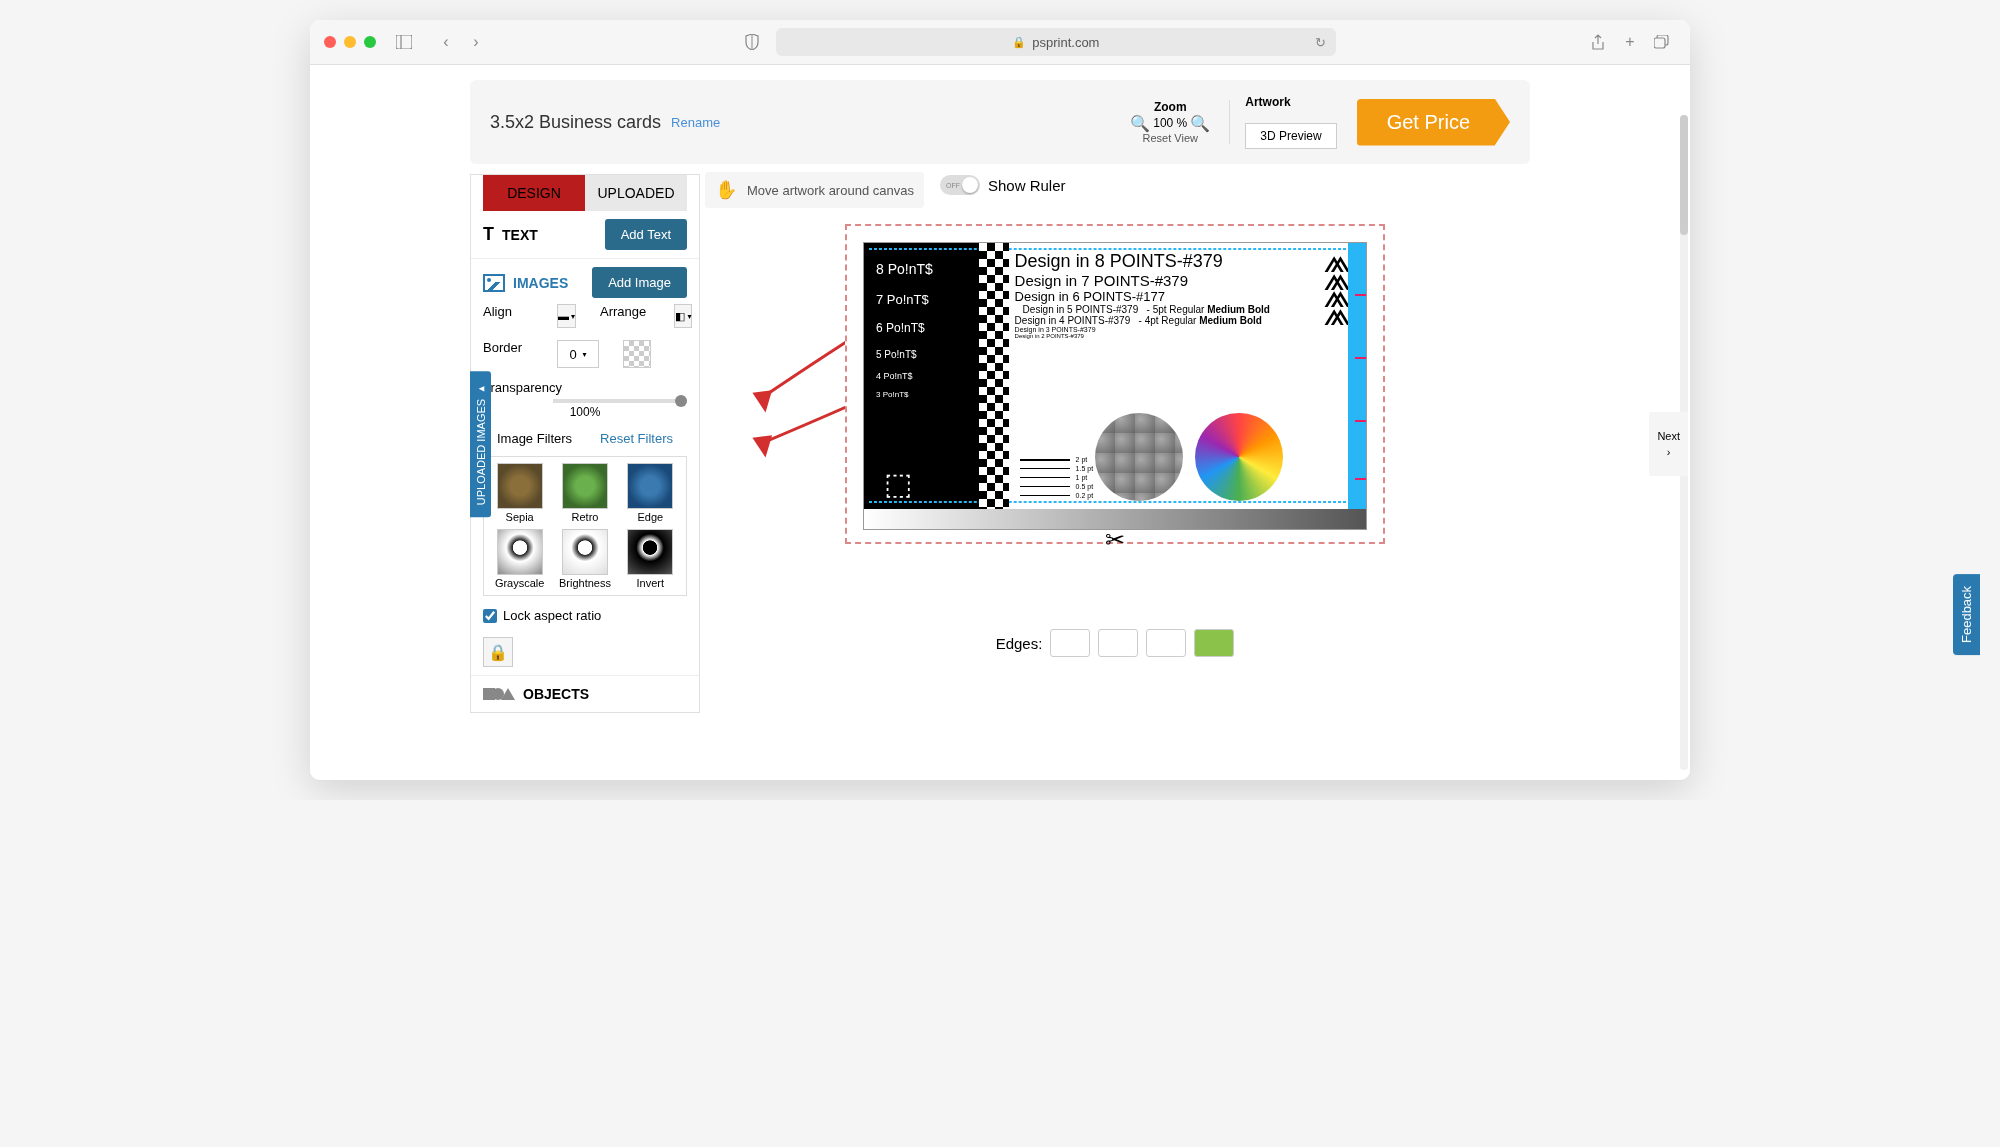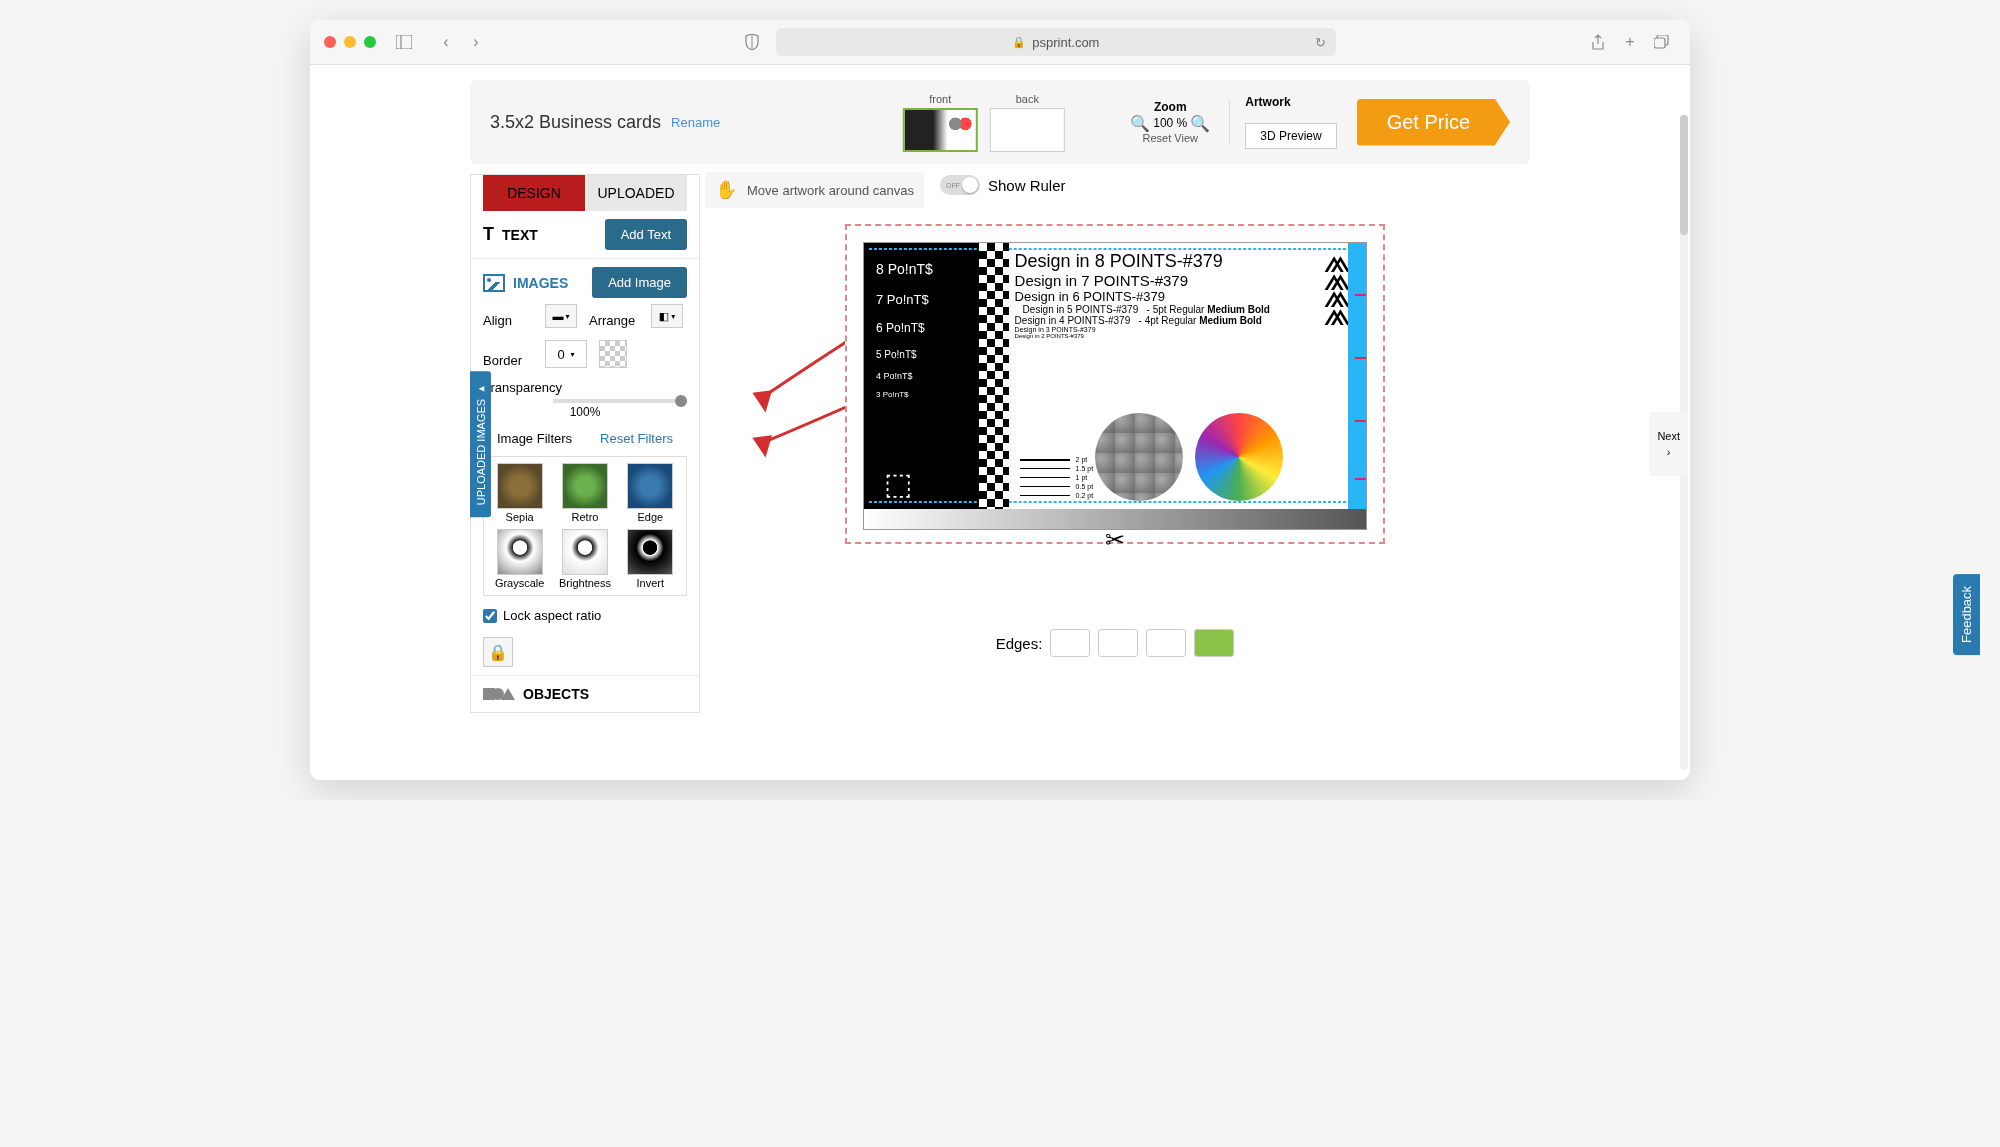--- a/index.html
+++ b/index.html
@@ -58,21 +58,21 @@
 .panel-section{padding:8px 12px;border-bottom:1px solid #eee;}
 .section-row{display:flex;align-items:center;justify-content:space-between;}
 .section-title{display:flex;align-items:center;gap:8px;font-size:14px;font-weight:600;}
 .section-title.active{color:#2a7ab0;}
 .add-btn{background:#2a6a8a;color:#fff;padding:8px 16px;font-size:13px;border-radius:3px;cursor:pointer;border:none;}
 .text-icon{font-size:18px;font-weight:bold;}
 .img-icon{width:22px;height:18px;border:2px solid #2a7ab0;position:relative;}
 .img-icon::before{content:'';position:absolute;top:2px;left:2px;width:4px;height:4px;background:#2a7ab0;border-radius:50%;}
 .img-icon::after{content:'';position:absolute;bottom:0;left:0;right:0;height:8px;background:linear-gradient(135deg,transparent 40%,#2a7ab0 41%,#2a7ab0 60%,transparent 61%);}
 
-.control-row{display:flex;align-items:flex-end;gap:12px;padding:6px 0;font-size:13px;}
+.control-row{display:flex;align-items:flex-start;gap:24px;padding:6px 0;font-size:13px;}
 .control-label{min-width:50px;}
 .align-btn, .arrange-btn{width:32px;height:24px;border:1px solid #ccc;background:#f5f5f5;cursor:pointer;display:flex;align-items:center;justify-content:center;font-size:11px;}
 .dropdown-caret{font-size:8px;margin-left:2px;}
 .border-input{width:42px;height:28px;border:1px solid #ccc;display:flex;align-items:center;justify-content:center;font-size:13px;cursor:pointer;gap:4px;}
 .checker-swatch{width:28px;height:28px;background:repeating-conic-gradient(#ccc 0 25%,#fff 0 50%) 0 0/10px 10px;border:1px solid #ccc;}
 
 .transparency-row{padding:6px 0;font-size:13px;}
 .slider-wrap{display:flex;align-items:center;gap:8px;margin-top:4px;}
 .slider{flex:1;height:4px;background:#ddd;position:relative;margin-left:70px;}
 .slider-thumb{position:absolute;right:0;top:-4px;width:12px;height:12px;background:#888;border-radius:50%;}
@@ -206,30 +206,20 @@
   </div>
 
   <div class="page-content">
     <div class="scrollbar-track">
         <div class="scrollbar-thumb"></div>
       </div>
 
     <div class="top-bar">
       <span class="product-title">3.5x2 Business cards</span>
       <span class="rename-link">Rename</span>
-      <div class="side-previews">
-        <div class="side-prev">
-          <span class="side-label">front</span>
-          <div class="side-thumb active front-t"></div>
-        </div>
-        <div class="side-prev">
-          <span class="side-label">back</span>
-          <div class="side-thumb"></div>
-        </div>
-      </div>
       <div class="zoom-section">
         <div class="zoom-col">
           <span class="zoom-head">Zoom</span>
           <div class="zoom-controls">
             <span class="zoom-btn">🔍</span>
             <span class="zoom-val">100 %</span>
             <span class="zoom-btn">🔍</span>
           </div>
           <span class="reset-view">Reset View</span>
         </div>
@@ -369,21 +359,21 @@
               <div>7 Po!nT$</div>
               <div>6 Po!nT$</div>
               <div>5 Po!nT$</div>
               <div>4 Po!nT$</div>
               <div>3 Po!nT$</div>
             </div>
             <div class="checker-strip"></div>
             <div class="right-text">
               <div class="rt1">Design in 8 POINTS-#379</div>
               <div class="rt2">Design in 7 POINTS-#379</div>
-              <div class="rt3">Design in 6 POINTS-#379</div>
+              <div class="rt3">Design in 6 POINTS-#177</div>
               <div class="rt4 weight-demo"><span>Design in 5 POINTS-#379</span>&nbsp;&nbsp;&nbsp;<span>- 5pt Regular</span>&nbsp;<span class="med">Medium</span>&nbsp;<span class="bold">Bold</span></div>
               <div class="rt5 weight-demo"><span>Design in 4 POINTS-#379</span>&nbsp;&nbsp;&nbsp;<span>- 4pt Regular</span>&nbsp;<span class="med">Medium</span>&nbsp;<span class="bold">Bold</span></div>
               <div class="rt6">Design in 3 POINTS-#379</div>
               <div class="rt7">Design in 2 POINTS-#379</div>
             </div>
             <div class="zigzag">⩕<br>⩕<br>⩕<br>⩕</div>
             <div class="blue-bar"></div>
             <div class="pink-marks">
               <div class="pm" style="top:18%"></div>
                 <div class="pm" style="top:40%"></div>

